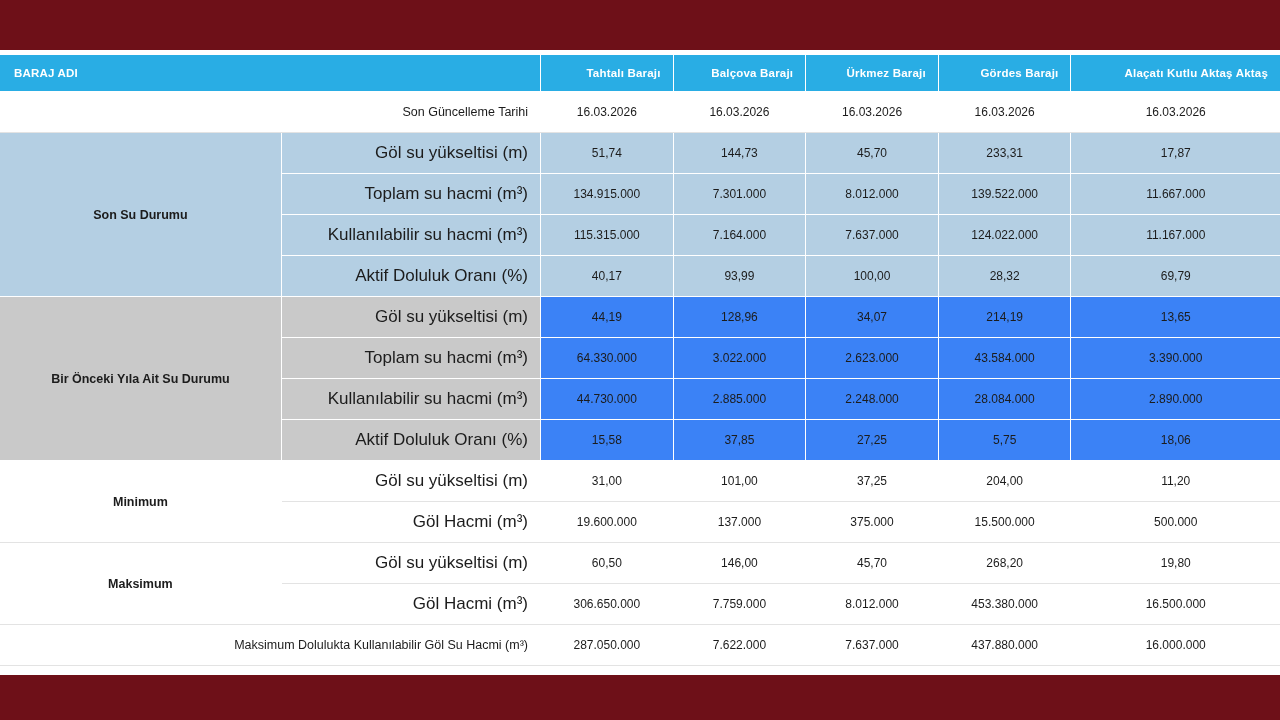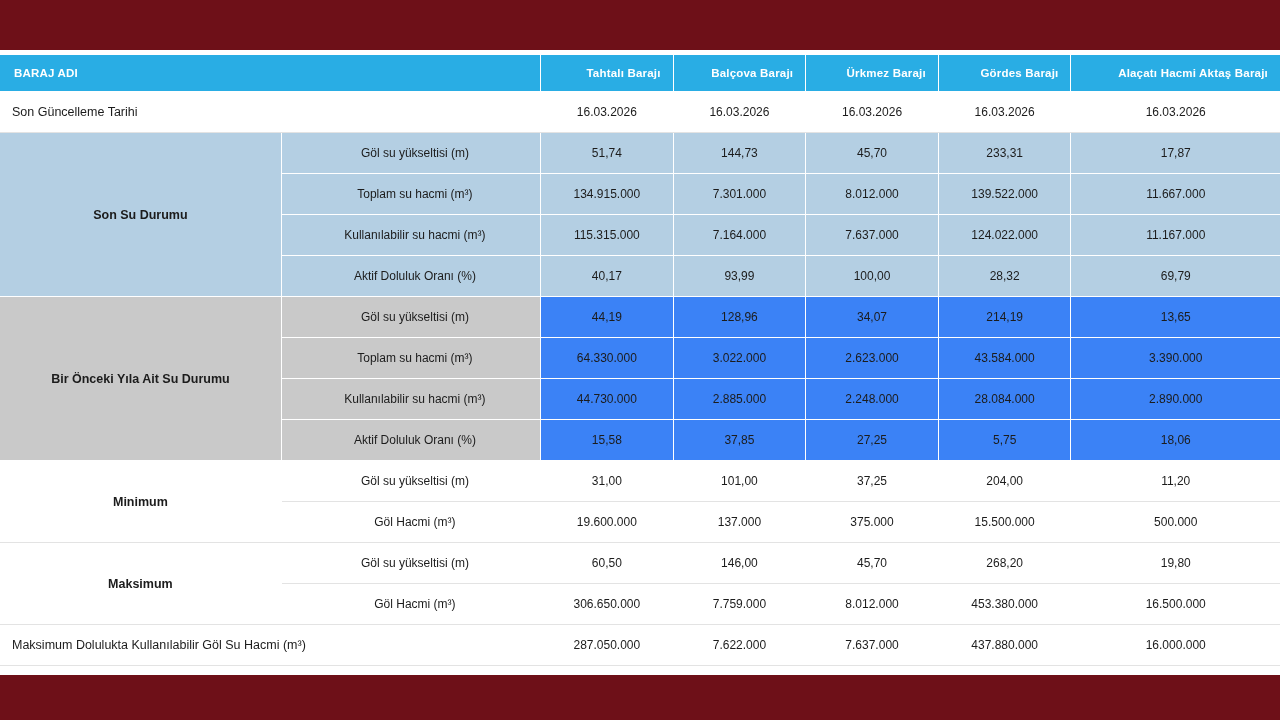--- a/index.html
+++ b/index.html
@@ -79,27 +79,27 @@
   }
   tbody td:last-child { border-right: none; }
 
   td.group-label {
     font-weight: bold;
     text-align: center;
     font-size: 12.5px;
     border-right: 1px solid #ffffff;
   }
   td.row-label {
-    text-align: center;
+    text-align: right;
     padding-left: 20px;
-    font-size: 12px;
+    font-size: 17px;
   }
   td.full-label {
-    text-align: left;
-    padding-left: 12px;
+    text-align: right;
+    padding-left: 30px;
     font-size: 12.5px;
   }
 
   
   tr.band-white td { background: #ffffff; }
   tr.band-blue td  { background: #b4cfe3; }
   tr.band-gray td  { background: #3b82f6; }
   tr.band-blue td.row-label,
   tr.band-blue td.group-label { background: #b4cfe3; }
   tr.band-gray td.row-label,
@@ -131,21 +131,21 @@
         <col class="c-d4">
         <col class="c-d5">
       </colgroup>
       <thead>
         <tr>
           <th class="head-name" colspan="2">BARAJ ADI</th>
           <th>Tahtalı Barajı</th>
           <th>Balçova Barajı</th>
           <th>Ürkmez Barajı</th>
           <th>Gördes Barajı</th>
-          <th>Alaçatı Hacmi Aktaş Barajı</th>
+          <th>Alaçatı Kutlu Aktaş Aktaş</th>
         </tr>
       </thead>
       <tbody>
 
         <tr class="band-white">
           <td class="full-label" colspan="2">Son Güncelleme Tarihi</td>
           <td>16.03.2026</td>
           <td>16.03.2026</td>
           <td>16.03.2026</td>
           <td>16.03.2026</td>

